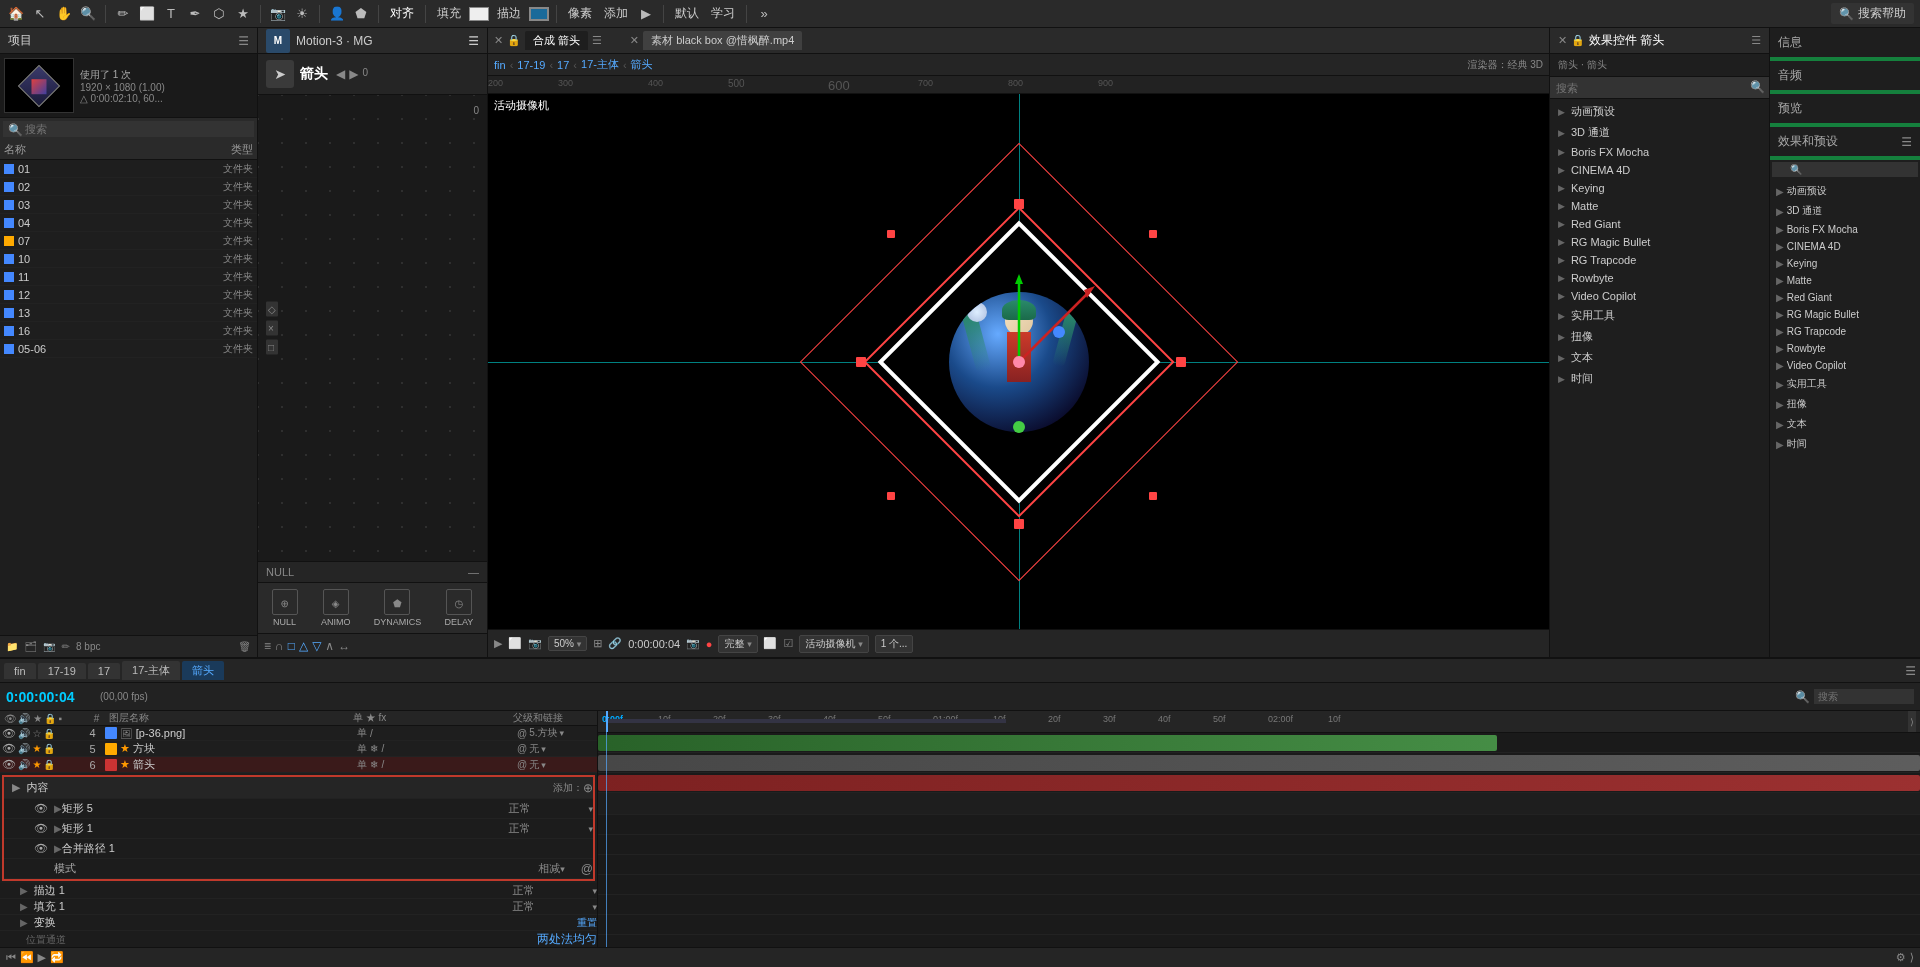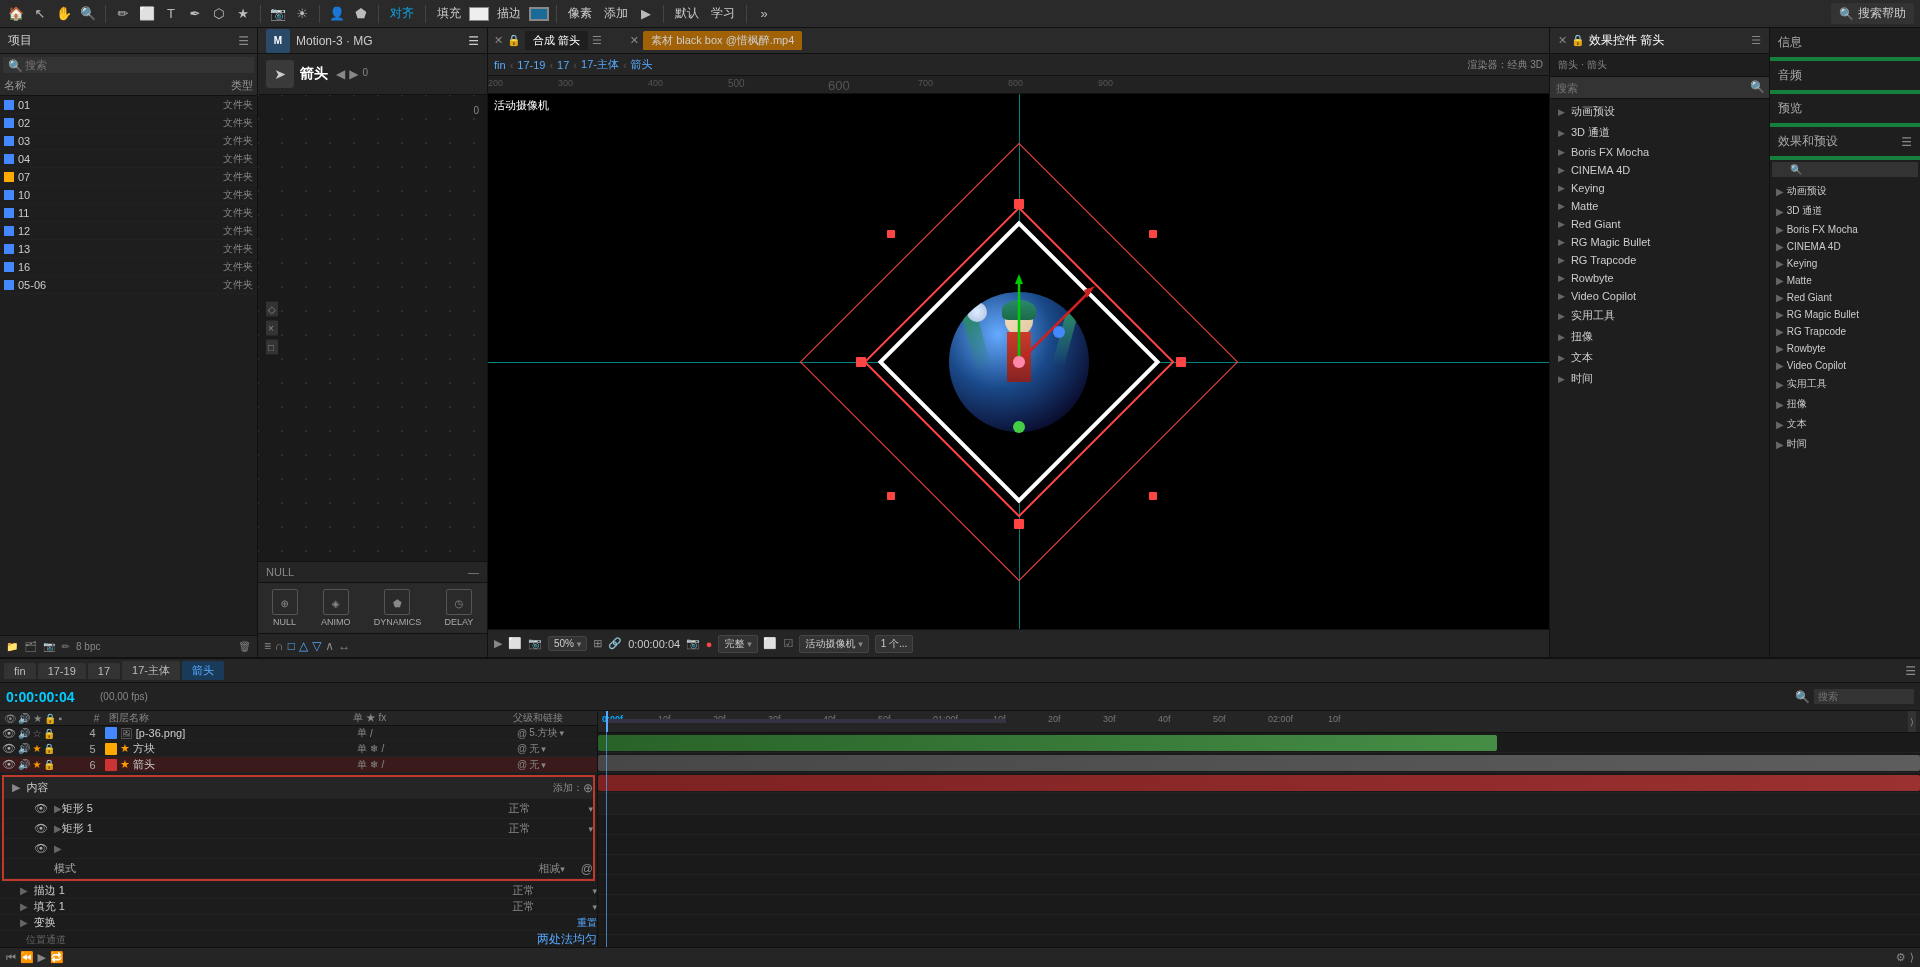--- a/index.html
+++ b/index.html
@@ -15,21 +15,21 @@
       padding: 0 6px;
       gap: 4px;
     }
     .toolbar-icon {
       width: 20px; height: 20px;
       display: flex; align-items: center; justify-content: center;
       color: #bbb; cursor: pointer; font-size: 13px;
     }
     .toolbar-separator { width: 1px; height: 18px; background: #444; margin: 0 3px; }
     .toolbar-text { color: #ccc; font-size: 12px; padding: 0 4px; cursor: pointer; }
-    .toolbar-text.active { color: #0ea5e9; }
+    .toolbar-text.active { color: #ffffff; }
 
     
     #main-layout {
       display: flex;
       height: calc(967px - 28px);
     }
 
     
     #left-panel {
       width: 258px;
@@ -158,21 +158,21 @@
       background: #2a2a2a;
       border-bottom: 1px solid #111;
       display: flex;
       align-items: center;
       padding: 0 6px;
       gap: 4px;
       font-size: 11px;
     }
     .vp-tab {
       padding: 2px 8px;
-      background: #a16207;
+      background: #404040;
       border-radius: 2px 2px 0 0;
       cursor: pointer;
       color: #ccc;
       font-size: 11px;
     }
     .vp-tab.active { background: #1e1e1e; color: #fff; }
     #viewport-nav {
       height: 22px;
       background: #252525;
       border-bottom: 1px solid #111;
@@ -489,20 +489,32 @@
 <div id="main-layout" style="height: 629px;">
 
   <div id="left-panel">
     <div id="project-header">
       <span>项目</span>
       <div style="margin-left:auto;display:flex;gap:4px">
         <div style="color:#888;cursor:pointer">☰</div>
       </div>
     </div>
 
+    <div style="display:flex;align-items:center;padding:4px;background:#1a1a1a;border-bottom:1px solid #111;gap:6px">
+      <div style="width:70px;height:55px;background:#000;flex-shrink:0;display:flex;align-items:center;justify-content:center;border:1px solid #333">
+        <div style="width:30px;height:30px;background:linear-gradient(135deg,#3a3a6a,#1a1a3a);transform:rotate(45deg);border:1px solid #888;display:flex;align-items:center;justify-content:center">
+          <div style="width:15px;height:15px;background:linear-gradient(135deg,#e04040,#4040a0);transform:rotate(-45deg)"></div>
+        </div>
+      </div>
+      <div>
+        <div style="font-size:10px;color:#aaa">使用了 1 次</div>
+        <div style="font-size:10px;color:#888">1920 × 1080 (1.00)</div>
+        <div style="font-size:10px;color:#888">△ 0:00:02:10, 60...</div>
+      </div>
+    </div>
 
     <div style="position:relative;background:#2a2a2a;padding:3px">
       <span style="position:absolute;left:8px;top:5px;color:#888;font-size:12px">🔍</span>
       <input type="text" style="width: 100%; background: rgb(51, 51, 51); border: none; color: rgb(204, 204, 204); padding: 2px 4px 2px 22px; font-size: 11px;" placeholder="搜索">
     </div>
 
     <div id="project-columns">
       <span class="col-name">名称</span>
       <span class="col-type">类型</span>
     </div>
@@ -1080,20 +1092,21 @@
           <span class="sub-arrow">▶</span>
           <span class="sub-name">矩形 1</span>
           <span style="flex:1"></span>
           <span class="sub-mode">正常</span>
           <span class="dropdown-arrow">▾</span>
         </div>
 
         <div class="sub-layer-row" style="padding-left:30px">
           <span class="layer-eye" style="margin-right:6px">👁</span>
           <span class="sub-arrow">▶</span>
+          <span class="sub-name">合并路径 1</span>
         </div>
 
         <div class="sub-layer-row" style="padding-left:50px;height:20px">
           <span style="flex:1;color:#aaa;font-size:11px">模式</span>
           <span style="color:#888;font-size:11px">相减</span>
           <span class="dropdown-arrow">▾</span>
           <span style="margin-left:16px;color:#888;cursor:pointer;font-size:12px">@</span>
         </div>
       </div>
 

